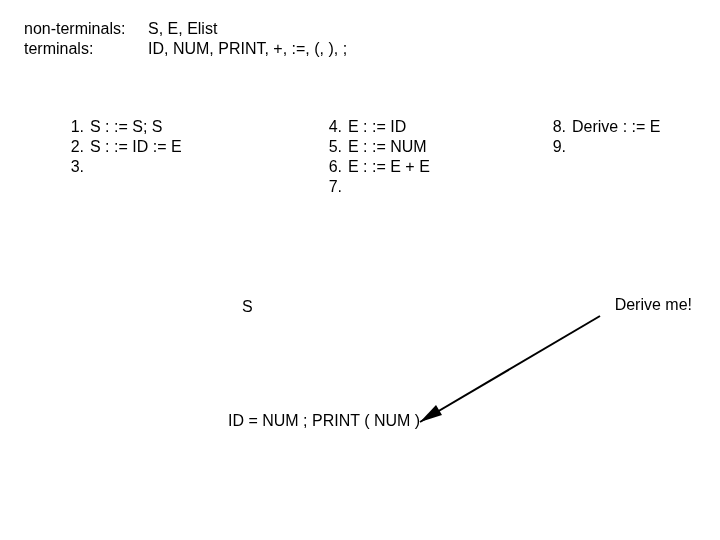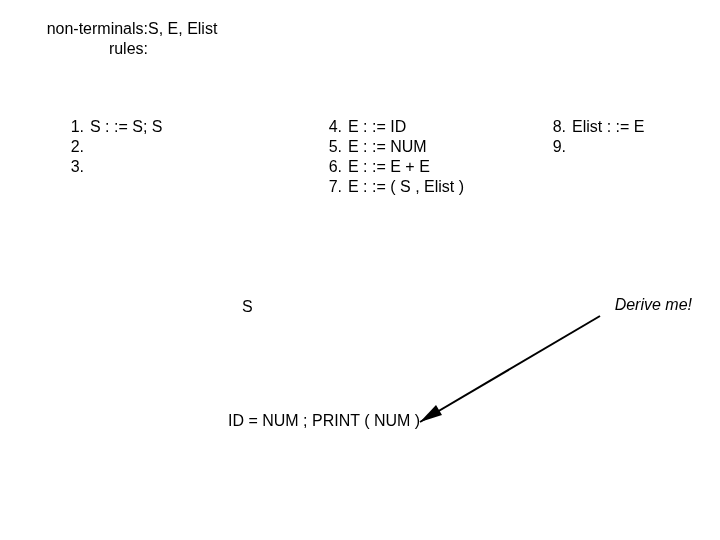--- a/index.html
+++ b/index.html
@@ -10,21 +10,20 @@
     font-family: Arial, Helvetica, sans-serif;
     font-size: 16px;
     color: #000;
     background: #fff;
     position: relative;
   }
   .defs {
     position: absolute;
     top: 20px;
     left: 24px;
-    text-align: right;
   }
   .defs-row {
     display: flex;
     margin-bottom: 2px;
   }
   .defs-label {
     width: 124px;
   }
   .rules-cols {
     position: absolute;
@@ -40,21 +39,20 @@
   .rule-num { width: 22px; text-align: right; margin-right: 6px; }
   .start-S {
     position: absolute;
     top: 298px;
     left: 242px;
   }
   .derive {
     position: absolute;
     top: 296px;
     right: 28px;
-    font-style: italic;
   }
   .target {
     position: absolute;
     top: 412px;
     left: 228px;
   }
   .arrow-svg {
     position: absolute;
     top: 310px;
     left: 400px;
@@ -63,59 +61,60 @@
 </style>
 </head>
 <body>
 
 <div class="defs">
   <div class="defs-row">
     <span class="defs-label">non-terminals:</span>
     <span>S, E, Elist</span>
   </div>
   <div class="defs-row">
-    <span class="defs-label">rules:</span>
+    <span class="defs-label">terminals:</span>
+    <span>ID, NUM, PRINT, +, :=, (, ), ;</span>
   </div>
 </div>
 
 <div class="rules-cols">
   <div class="col1">
     <div class="rule-row">
       <span class="rule-num">1.</span>
       <span>S : := S; S</span>
     </div>
     <div class="rule-row">
       <span class="rule-num">2.</span>
+      <span>S : := ID := E</span>
     </div>
     <div class="rule-row">
       <span class="rule-num">3.</span>
     </div>
   </div>
   <div class="col2">
     <div class="rule-row">
       <span class="rule-num">4.</span>
       <span>E : := ID</span>
     </div>
     <div class="rule-row">
       <span class="rule-num">5.</span>
       <span>E : := NUM</span>
     </div>
     <div class="rule-row">
       <span class="rule-num">6.</span>
       <span>E : := E + E</span>
     </div>
     <div class="rule-row">
       <span class="rule-num">7.</span>
-      <span>E : := ( S , Elist )</span>
     </div>
   </div>
   <div class="col3">
     <div class="rule-row">
       <span class="rule-num">8.</span>
-      <span>Elist : := E</span>
+      <span>Derive : := E</span>
     </div>
     <div class="rule-row">
       <span class="rule-num">9.</span>
     </div>
   </div>
 </div>
 
 <div class="start-S">S</div>
 
 <div class="derive">Derive me!</div>

